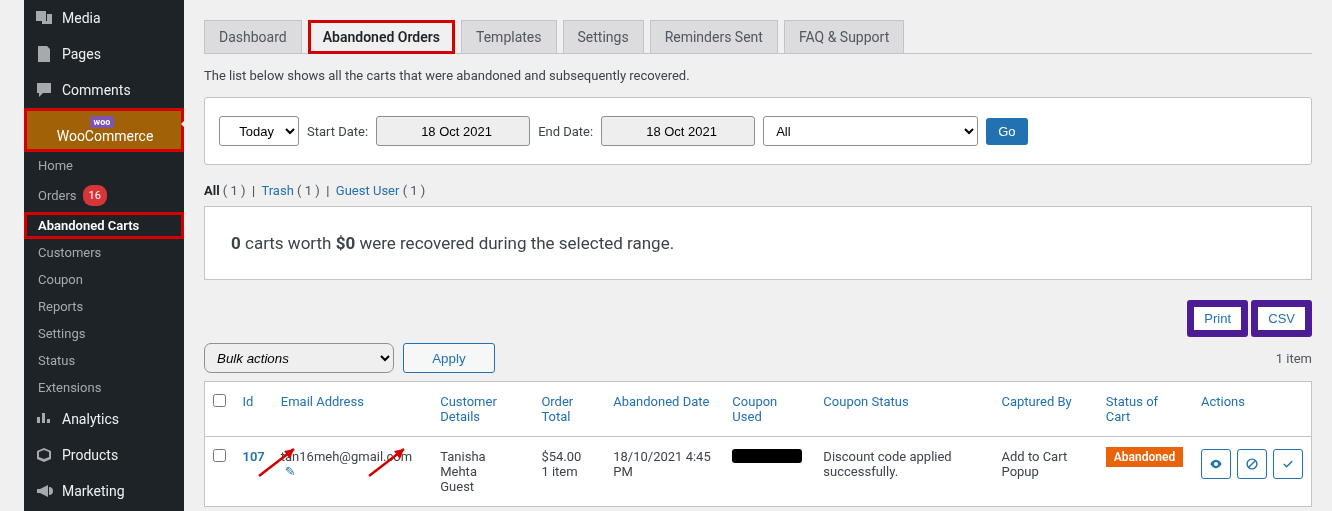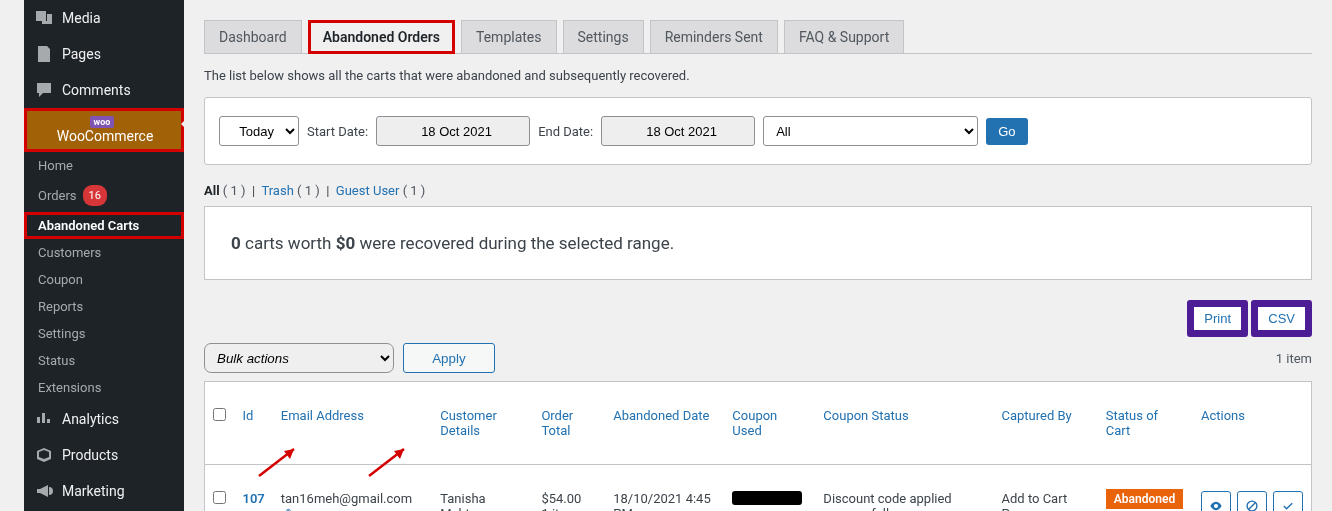--- a/index.html
+++ b/index.html
@@ -49,21 +49,21 @@
 
 
 .actions-row { display:flex; align-items:center; justify-content:space-between; margin-bottom:8px; }
 .bulk-select { border:1px solid #8c8f94; border-radius:7px; padding:4px 8px; height:30px; width:190px;font-style:italic; }
 .apply-btn { border:1px solid #2271b1; color:#2271b1; background:#f6f7f7; border-radius:3px; padding:4px 28px; cursor:pointer; margin-left:6px; height:30px; }
 .outline-btn { border:7px solid #4c1d95; color:#2271b1; background:#fff; border-radius:3px; padding:4px 10px; cursor:pointer; font-size:13px; }
 .item-count { font-size:13px; color:#50575e; margin-left:8px; }
 
 
 table { width:100%; border-collapse:collapse; background:#fff; border:1px solid #c3c4c7; }
-th, td { text-align:left; padding:26px 8px; vertical-align:top; font-size:13px; }
+th, td { text-align:left; padding:12px 8px; vertical-align:top; font-size:13px; }
 th { border-bottom:1px solid #c3c4c7; font-weight:400; color:#2271b1; }
 th:first-child, td:first-child { width:30px; text-align:center; }
 .id-link { color:#2271b1; font-weight:600; text-decoration:none; }
 .status-badge { background:#e9630b; color:#fff; padding:3px 8px; font-weight:600; font-size:12px; }
 .row-actions { display:flex; gap:6px; }
 .icon-btn { width:30px; height:30px; border:1px solid #2271b1; border-radius:3px; display:flex; align-items:center; justify-content:center; cursor:pointer; background:#fff; }
 .icon-btn svg { fill:#2271b1; width:14px; height:14px; }
 .edit-ico { color:#2271b1; margin-left:4px; }
 .blackout { background:#000; height:14px; width:70px; display:inline-block; border-radius:3px; }
 

